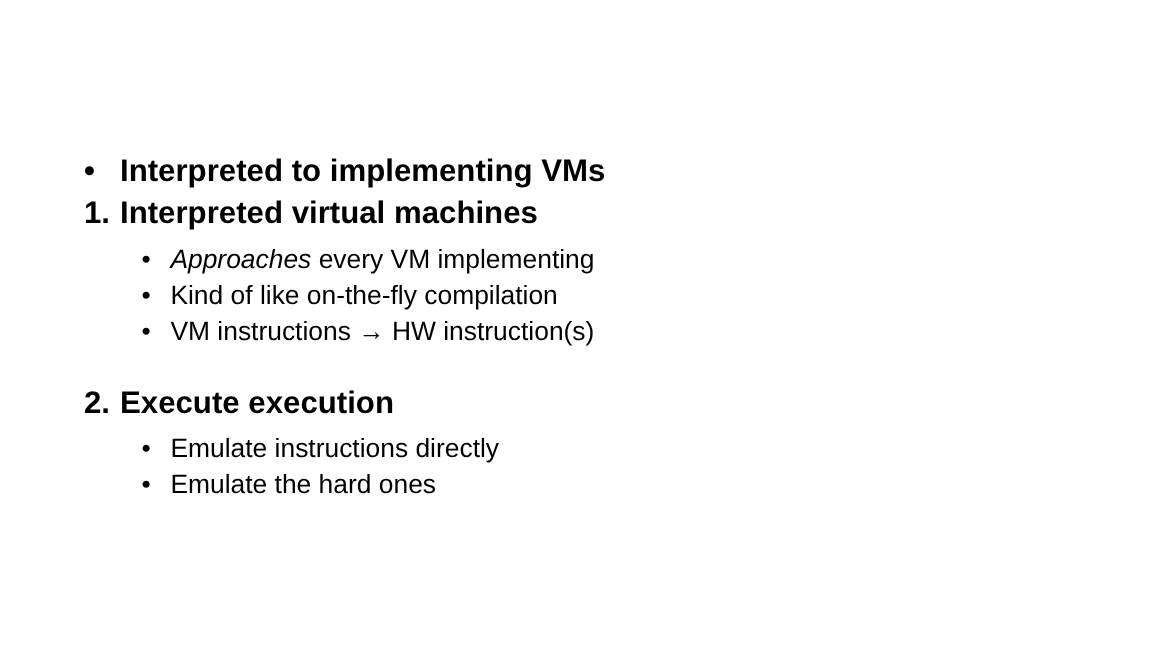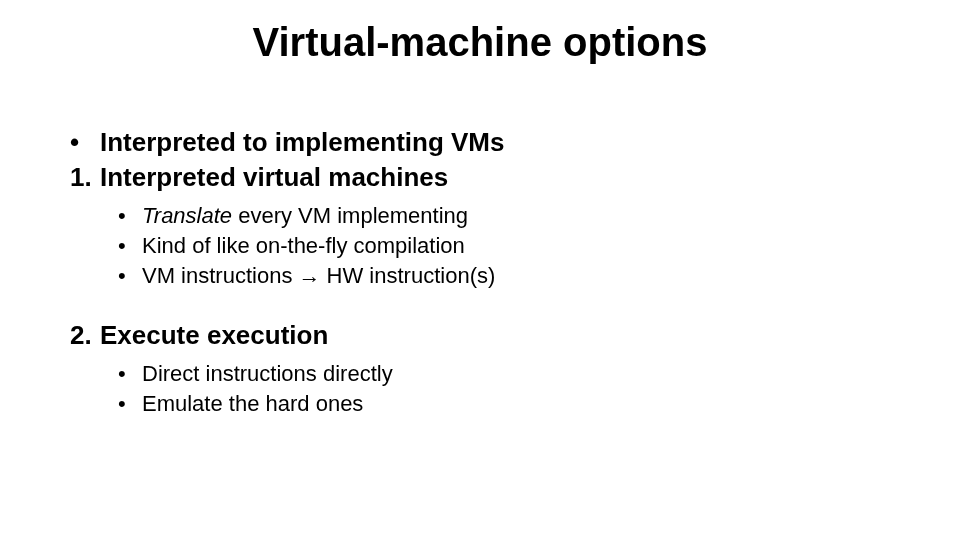--- a/index.html
+++ b/index.html
@@ -70,58 +70,57 @@
   }
   .italic {
     font-style: italic;
   }
 </style>
 </head>
 <body>
 
 <div class="slide">
 
-  <div class="title">Virtual-machine options</div>
 
   <div class="content">
 
     <div class="l1">
       <span class="bullet">•</span>
       <span class="text">Interpreted to implementing VMs</span>
     </div>
 
     <div class="l1">
       <span class="num">1.</span>
       <span class="text">Interpreted virtual machines</span>
     </div>
 
     <div class="l2-block">
       <div class="l2">
         <span class="bullet">•</span>
-        <span class="text"><span class="italic">Translate</span><span> every VM implementing</span></span>
+        <span class="text"><span class="italic">Approaches</span><span> every VM implementing</span></span>
       </div>
       <div class="l2">
         <span class="bullet">•</span>
         <span class="text">Kind of like on-the-fly compilation</span>
       </div>
       <div class="l2">
         <span class="bullet">•</span>
         <span class="text">VM instructions → HW instruction(s)</span>
       </div>
     </div>
 
     <div class="l1">
       <span class="num">2.</span>
       <span class="text">Execute execution</span>
     </div>
 
     <div class="l2-block">
       <div class="l2">
         <span class="bullet">•</span>
-        <span class="text">Direct instructions directly</span>
+        <span class="text">Emulate instructions directly</span>
       </div>
       <div class="l2">
         <span class="bullet">•</span>
         <span class="text">Emulate the hard ones</span>
       </div>
     </div>
 
   </div>
 </div>
 

